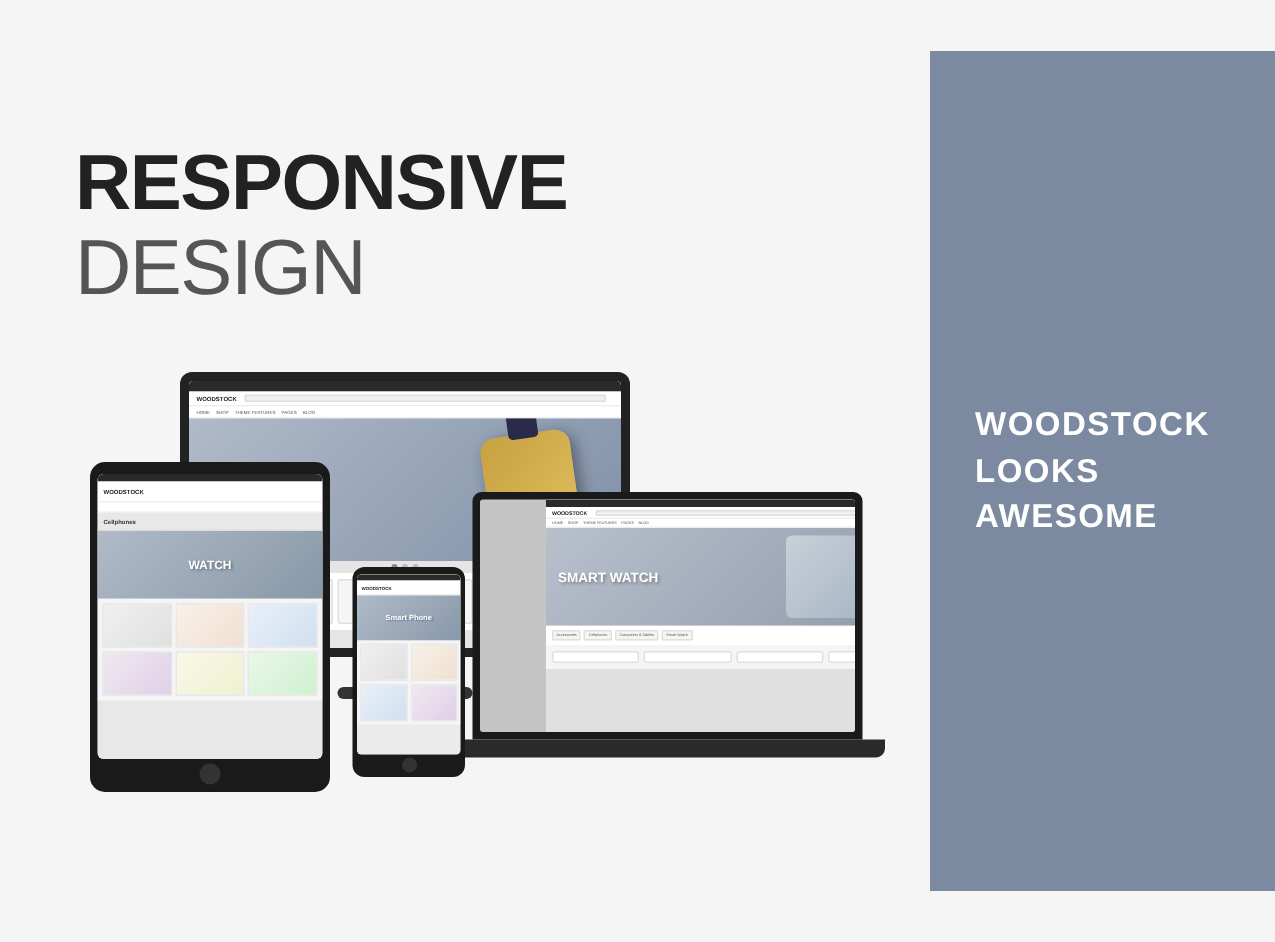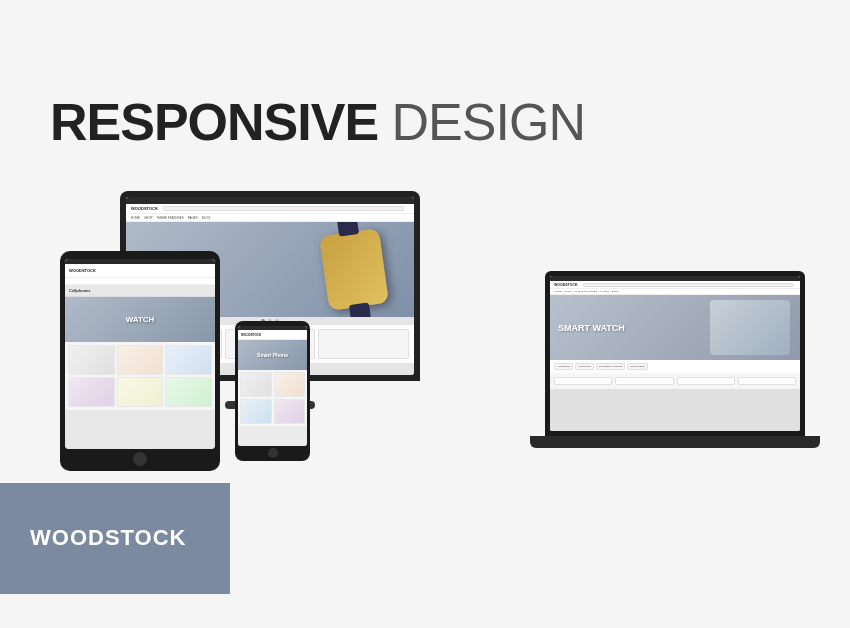--- a/index.html
+++ b/index.html
@@ -13,21 +13,21 @@
       display: flex;
       align-items: center;
       justify-content: center;
     }
 
     .container {
       width: 850px;
       height: 560px;
       background: #f5f5f5;
       display: flex;
-      flex-direction: column;
+      flex-direction: row;
       position: relative;
     }
 
     
     .left-section {
       flex: 1;
       display: flex;
       flex-direction: column;
       padding: 40px 40px 20px 50px;
       position: relative;
@@ -324,20 +324,21 @@
       background: #2a2a4a;
       border-radius: 3px;
     }
 
     
     .laptop-screen-content {
       width: 100%;
       height: 100%;
       background: #e0e0e0;
       overflow: hidden;
+      margin-left: 44px;
     }
 
     .l-topbar {
       height: 5px;
       background: #2a2a2a;
       width: 100%;
     }
 
     .l-navbar {
       height: 8px;
@@ -699,16 +700,17 @@
         </div>
         <div class="laptop-base"></div>
       </div>
 
     </div>
   </div>
 
   <div class="right-section">
     <div class="tagline">
       <div>WOODSTOCK</div>
+      <div>LOOKS AWESOME</div>
     </div>
   </div>
 
 </div>
 
 </body></html>

